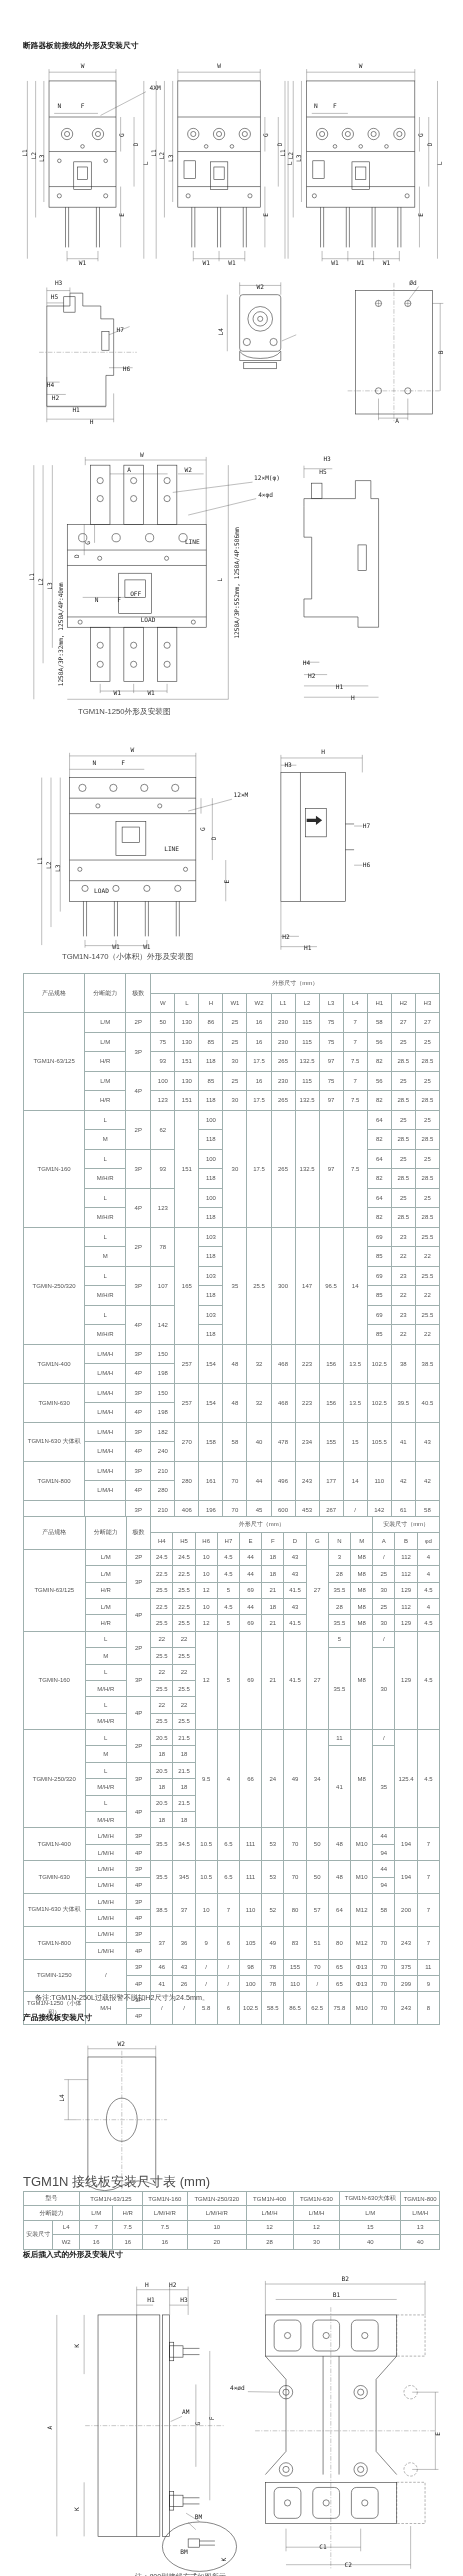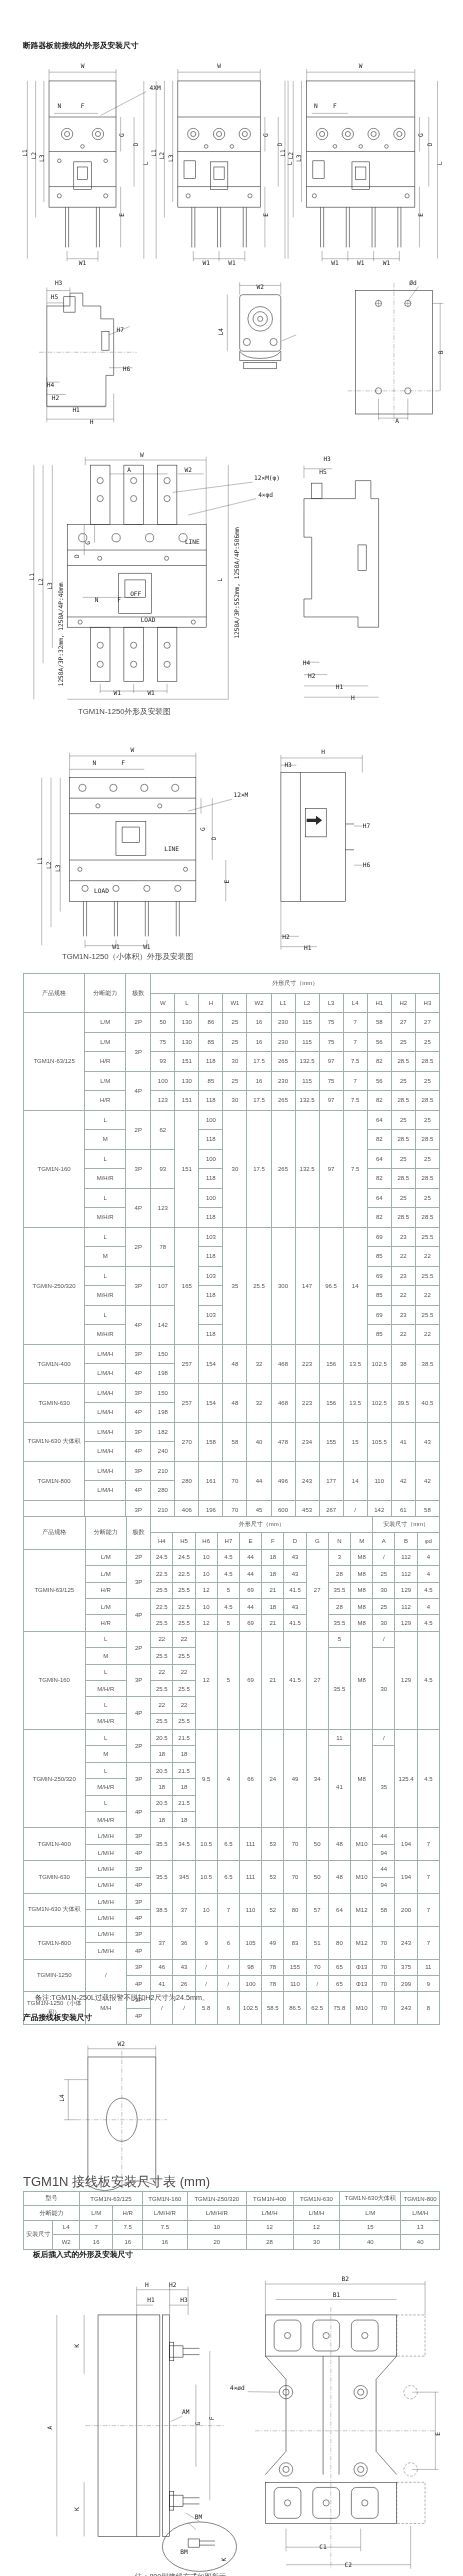--- a/index.html
+++ b/index.html
@@ -445,21 +445,21 @@
       <text x="190" y="422" text-anchor="middle">W1</text>
       <text x="250" y="422" text-anchor="middle">W1</text>
       <text x="592" y="44" text-anchor="middle">H</text>
       <text x="524" y="70" text-anchor="middle">H3</text>
       <text x="676" y="188" text-anchor="middle">H7</text>
       <text x="676" y="264" text-anchor="middle">H6</text>
       <text x="520" y="404" text-anchor="middle">H2</text>
       <text x="562" y="424" text-anchor="middle">H1</text>
     </g>
 </svg>
-<div class="caption" style="left:62px;top:952px;">TGM1N-1250（小体积）外形及安装图</div>
+<div class="caption" style="left:62px;top:952px;">TGM1N-1470（小体积）外形及安装图</div>
 
 <table class="dim" id="t1" style="left:23px;top:973px;width:417px;">
   <colgroup>
       <col style="width:61px">
       <col style="width:41px">
       <col style="width:25px">
       <col span="12" style="width:24px">
     </colgroup>
   <tbody>
       <tr>
@@ -1243,21 +1243,21 @@
         <td>16</td>
         <td>20</td>
         <td>28</td>
         <td>30</td>
         <td>40</td>
         <td>40</td>
       </tr>
     </tbody>
 </table>
 
-<div class="sec-title" style="left:33px;top:2250px;">板后插入式的外形及安装尺寸</div>
+<div class="sec-title" style="left:23px;top:2250px;">板后插入式的外形及安装尺寸</div>
 <svg class="drw" style="left:18px;top:2266px;" width="433" height="309" viewBox="0 0 840 600">
   <g>
     <rect x="155" y="95" width="120" height="430"></rect>
     <line x1="230" y1="95" x2="230" y2="525"></line>
     <rect x="280" y="95" width="14" height="430"></rect>
     <g>
       <rect x="294" y="155" width="26" height="22"></rect>
         <line x1="320" y1="160" x2="352" y2="160"></line>
         <line x1="320" y1="172" x2="352" y2="172"></line>
       <rect x="294" y="148" width="8" height="36"></rect>

